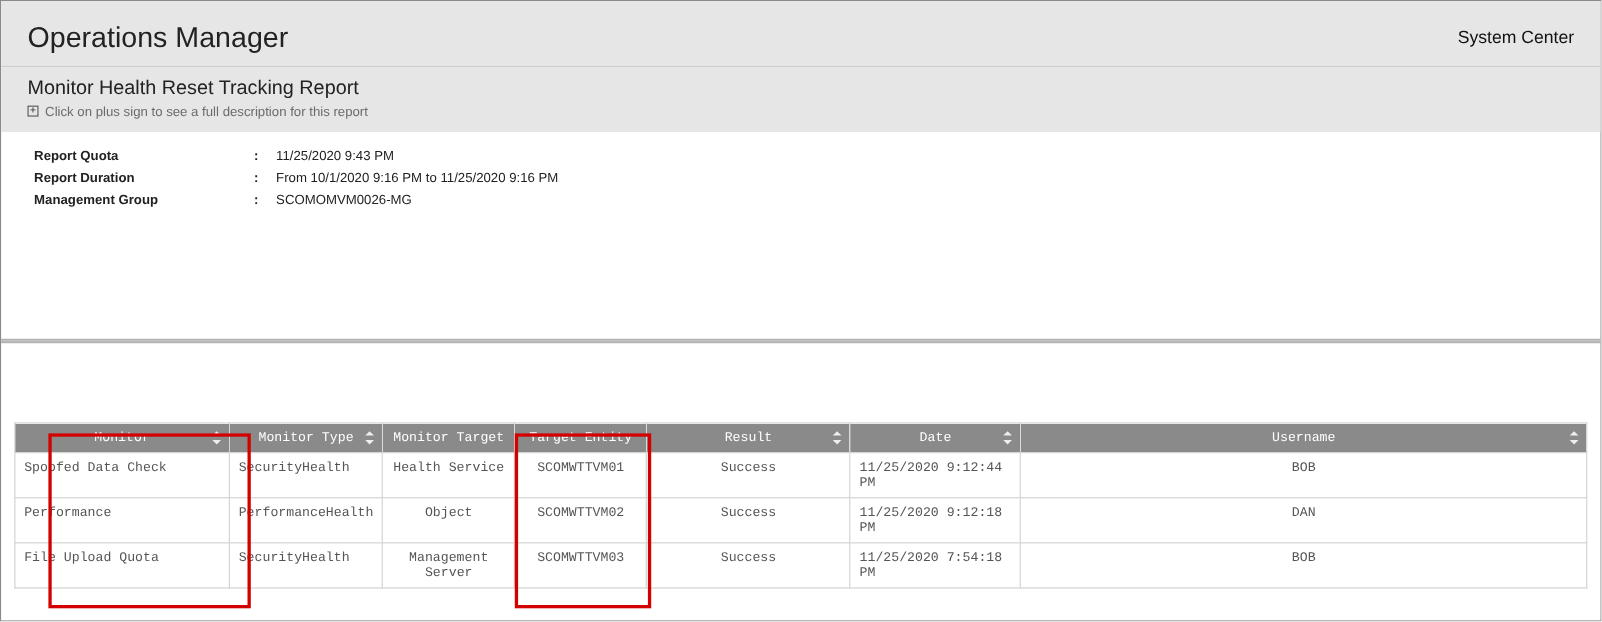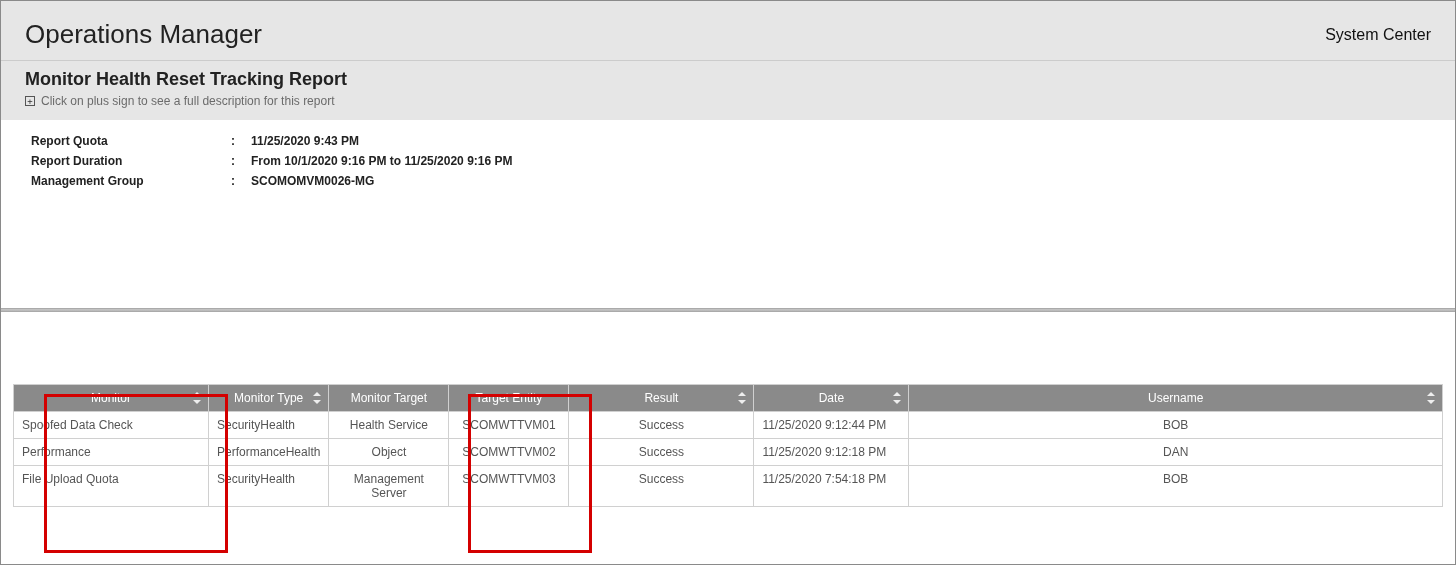--- a/index.html
+++ b/index.html
@@ -2,30 +2,30 @@
 <html><head>
 <meta charset="utf-8">
 <style>
   * { box-sizing: border-box; }
   html, body { margin:0; padding:0; font-family: "Segoe UI", Arial, sans-serif; background:#fff; color:#333; }
   .page { width:1456px; height:565px; border:1px solid #8a8a8a; position:relative; }
   .hdr { background:#e6e6e6; padding:18px 24px 10px 24px; border-bottom:1px solid #ccc; display:flex; justify-content:space-between; align-items:center; }
   .hdr-left { font-size:26px; font-weight:400; color:#222; }
   .hdr-right { font-size:16px; font-weight:400; color:#111; }
   .subhdr { background:#e6e6e6; padding:8px 24px 12px 24px; }
-  .report-title { font-size:18px; font-weight:bold; color:#222; margin-bottom:4px; }
+  .report-title { font-size:18px; font-weight:normal; color:#222; margin-bottom:4px; }
   .hint-row { display:flex; align-items:center; gap:6px; font-size:12px; color:#6b6b6b; }
   .plus { width:10px; height:10px; border:1px solid #555; font-size:9px; line-height:8px; text-align:center; display:inline-flex; align-items:center; justify-content:center; color:#333; cursor:pointer; font-family:monospace;}
   .meta { padding:14px 30px 0 30px; font-size:12px; color:#222; }
   .meta-row { display:flex; margin-bottom:6px; }
   .meta-label { width:200px; font-weight:bold; }
   .meta-sep { width:20px; font-weight:bold; }
-  .meta-val { font-weight:bold; }
+  .meta-val { font-weight:normal; }
   .divider { height:4px; background:linear-gradient(#c5c5c5,#b8b8b8); margin:120px 0 0 0; border-top:1px solid #aaa; border-bottom:1px solid #aaa; }
-  .tbl-wrap { padding:12px 12px; margin-top:60px; }
+  .tbl-wrap { padding:12px 12px; margin-top:60px;font-family:Liberation Mono, monospace; }
   table { border-collapse:collapse; width:100%; font-size:12px; }
   th { background:#8a8a8a; color:#fff; font-weight:normal; text-align:center; padding:6px 4px; border:1px solid #d0d0d0; position:relative; }
   th .sort { position:absolute; right:6px; top:50%; transform:translateY(-50%); width:10px; height:14px; cursor:pointer; }
   th .sort svg { width:10px; height:14px; display:block; }
   td { border:1px solid #d0d0d0; padding:6px 8px; color:#555; vertical-align:top; }
   td.center { text-align:center; }
   col.c-monitor { width:195px; }
   col.c-mtype { width:115px; }
   col.c-mtarget { width:120px; }
   col.c-tentity { width:120px; }

